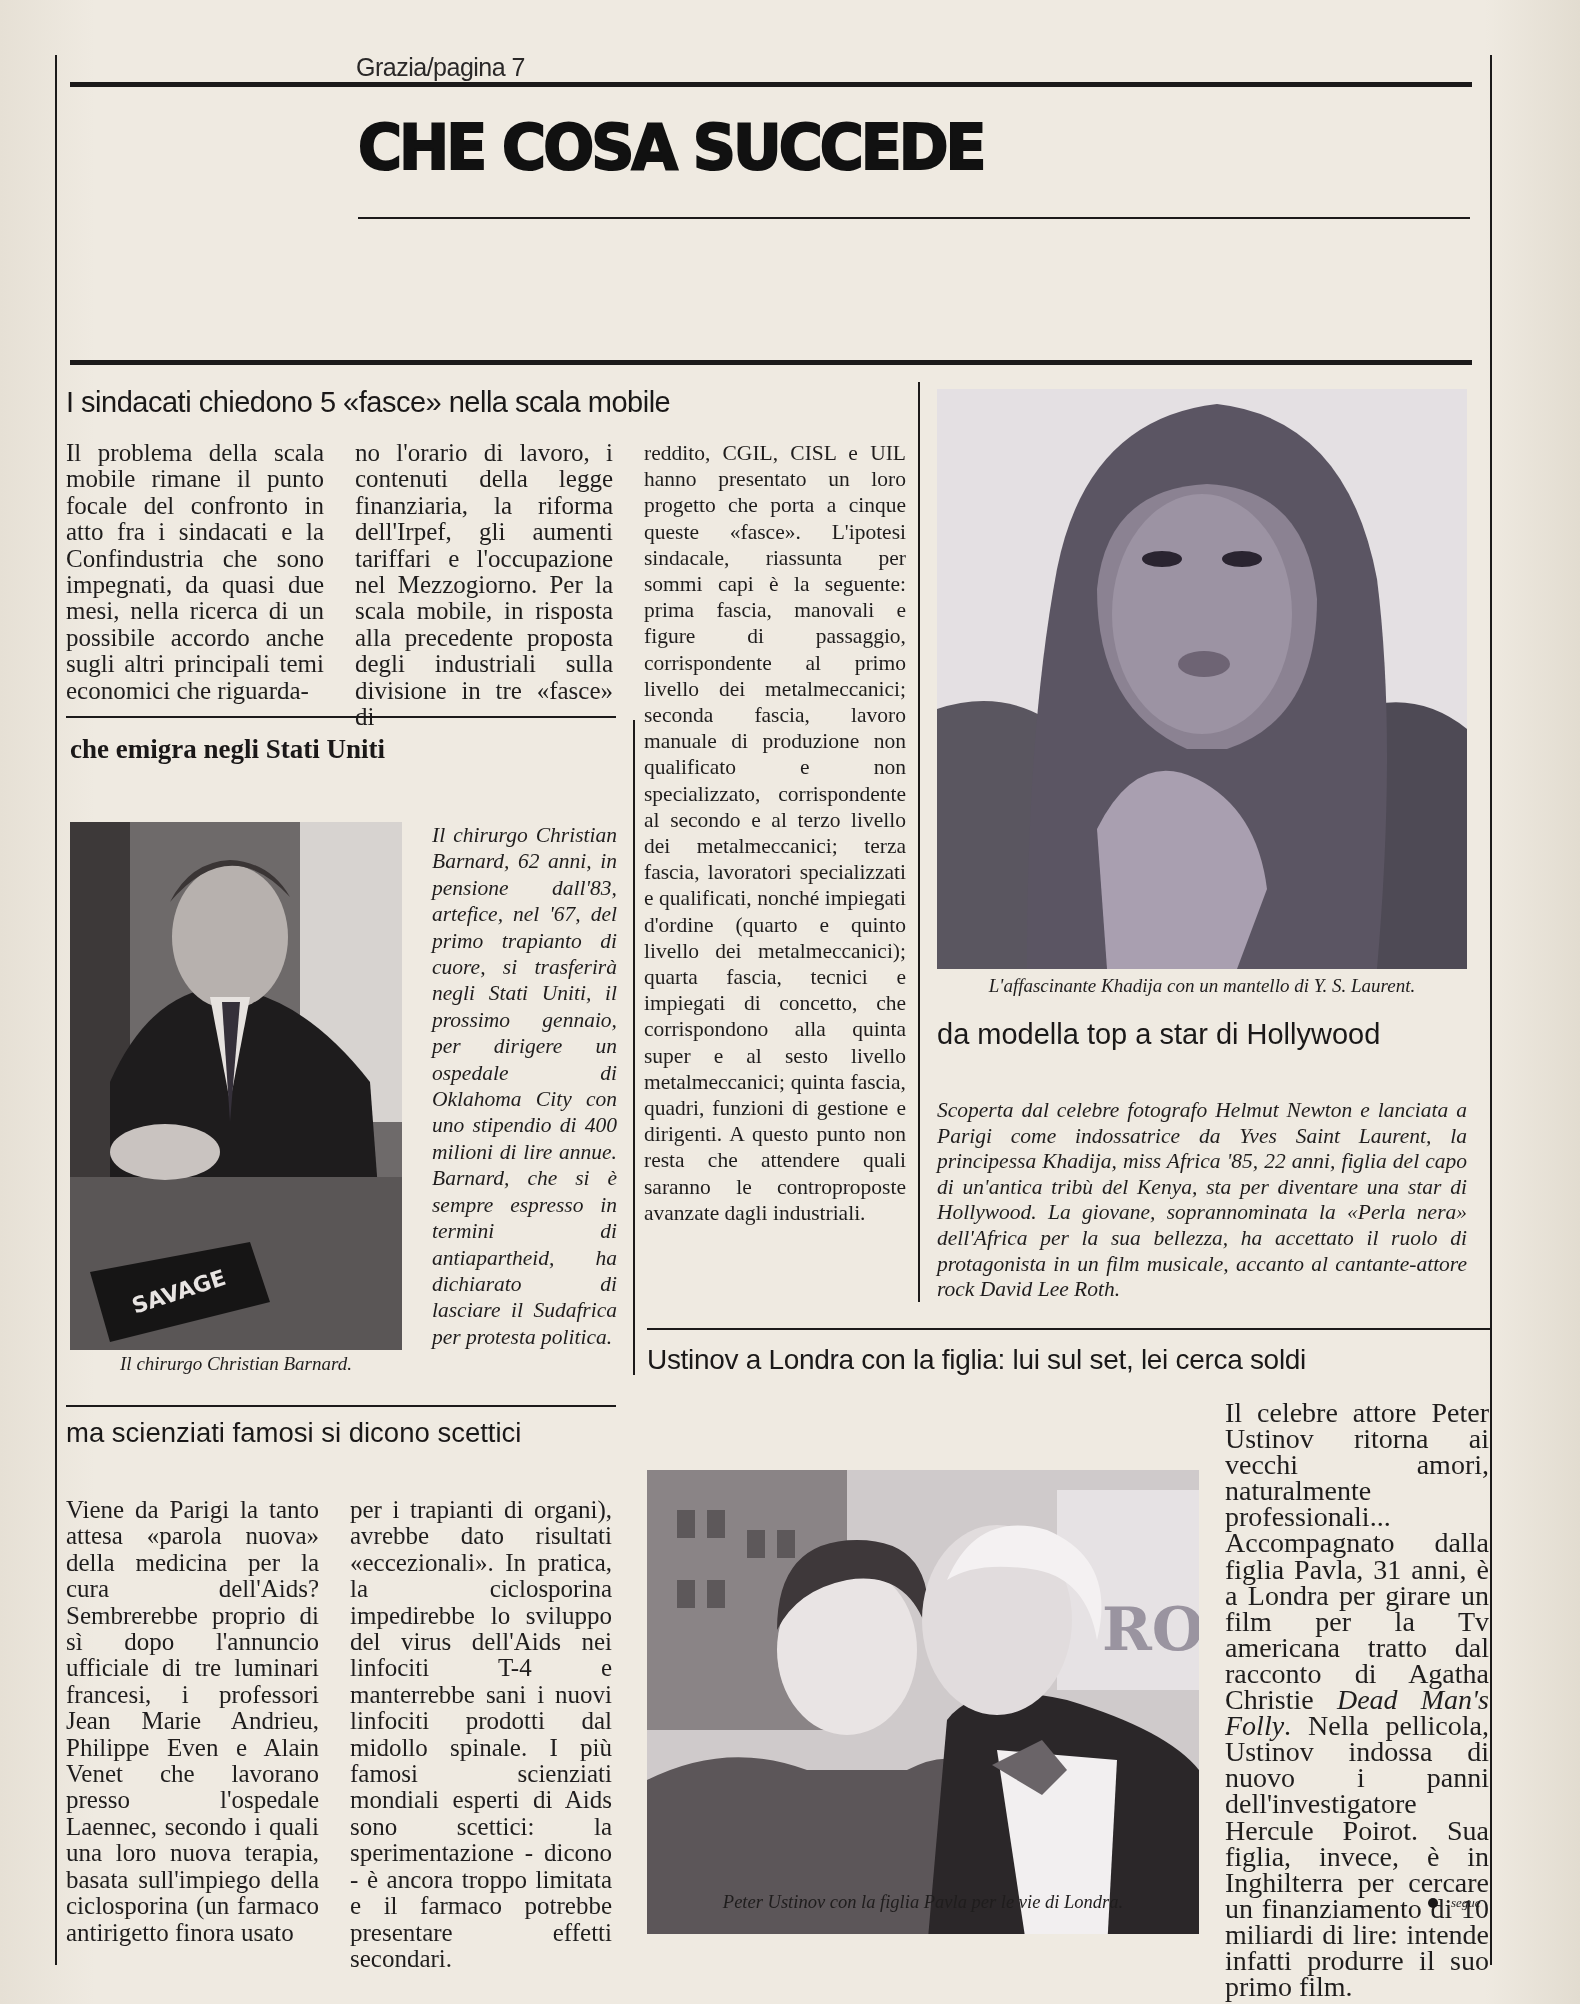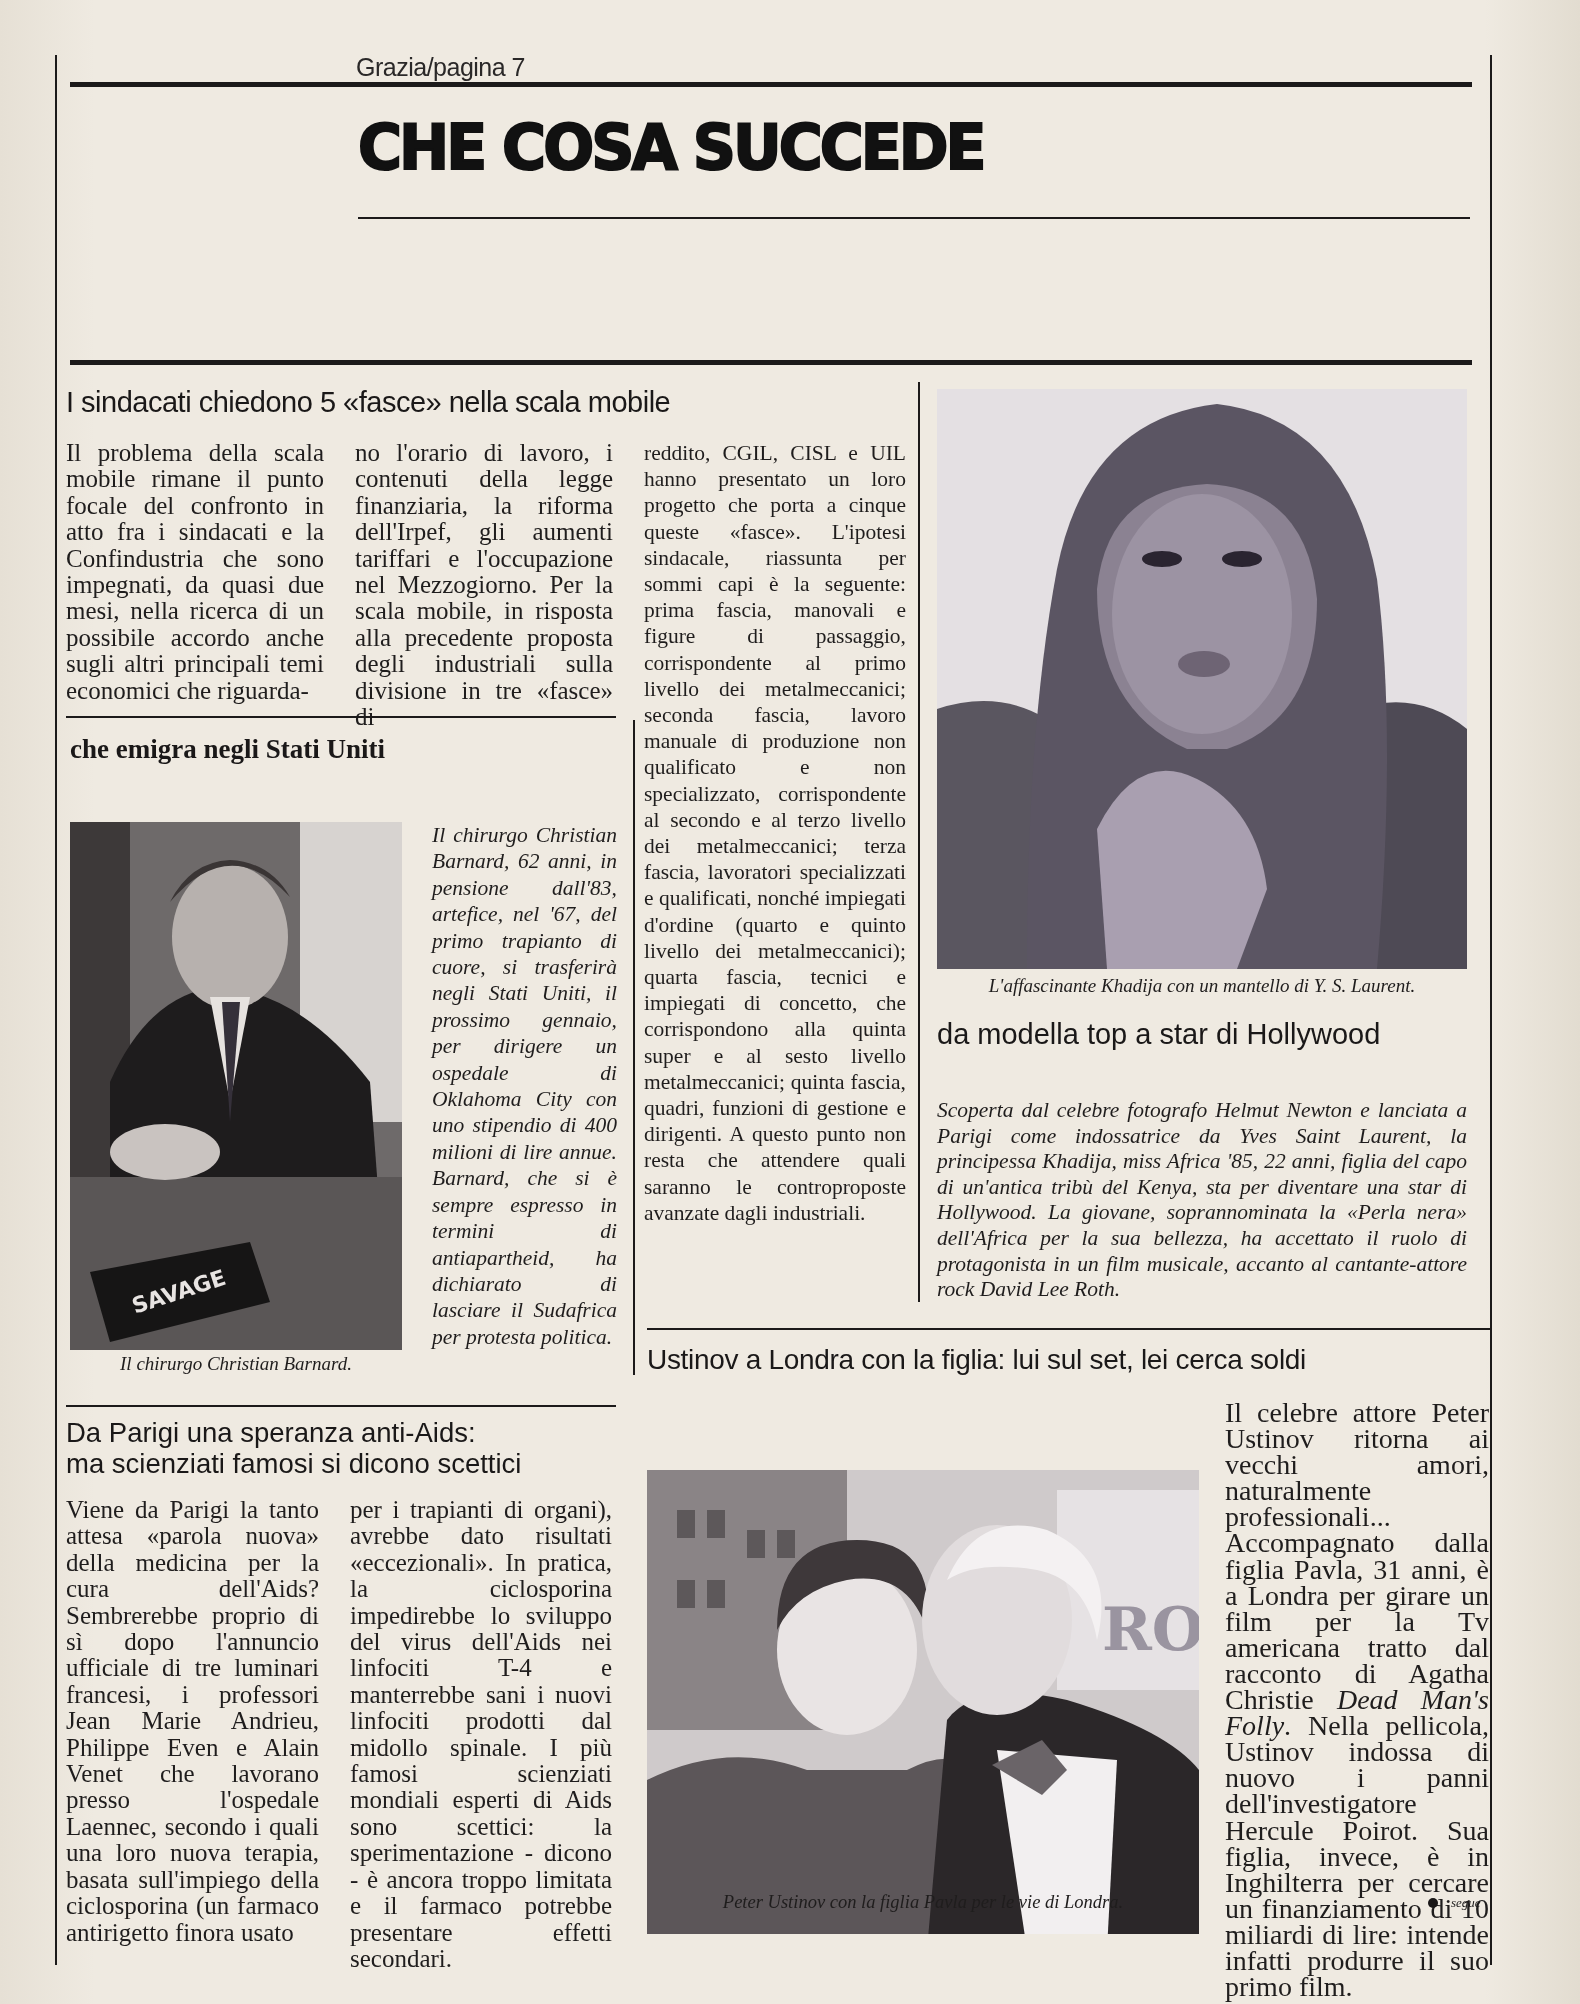--- a/index.html
+++ b/index.html
@@ -92,21 +92,20 @@
   <div>da modella top a star di Hollywood</div>
 </div>
 <div class="abs col ital" style="left:937px;top:1098px;width:530px;font-size:21.5px;line-height:25.6px;">
   <p>Scoperta dal celebre fotografo Helmut Newton e lanciata a Parigi come indossatrice da Yves Saint Laurent, la principessa Khadija, miss Africa '85, 22 anni, figlia del capo di un'antica tribù del Kenya, sta per diventare una star di Hollywood. La giovane, soprannominata la «Perla nera» dell'Africa per la sua bellezza, ha accettato il ruolo di protagonista in un film musicale, accanto al cantante-attore rock David Lee Roth.</p>
 </div>
 
 <div class="hrule" style="left:647px;top:1328px;width:843px;height:2px;"></div>
 <div class="hrule" style="left:66px;top:1405px;width:550px;height:2px;"></div>
 
 <div class="abs sans-head" style="left:66px;top:1417px;font-size:27.5px;line-height:31px;">
-  <div>Da Parigi una speranza anti-Aids:</div>
   <div>ma scienziati famosi si dicono scettici</div>
 </div>
 <div class="abs col" style="left:66px;top:1497px;width:253px;">
   <p>Viene da Parigi la tanto attesa «parola nuova» della medicina per la cura dell'Aids? Sembrerebbe proprio di sì dopo l'annuncio ufficiale di tre luminari francesi, i professori Jean Marie Andrieu, Philippe Even e Alain Venet che lavorano presso l'ospedale Laennec, secondo i quali una loro nuova terapia, basata sull'impiego della ciclosporina (un farmaco antirigetto finora usato</p>
 </div>
 <div class="abs col" style="left:350px;top:1497px;width:262px;">
   <p>per i trapianti di organi), avrebbe dato risultati «eccezionali». In pratica, la ciclosporina impedirebbe lo sviluppo del virus dell'Aids nei linfociti T-4 e manterrebbe sani i nuovi linfociti prodotti dal midollo spinale. I più famosi scienziati mondiali esperti di Aids sono scettici: la sperimentazione - dicono - è ancora troppo limitata e il farmaco potrebbe presentare effetti secondari.</p>
 </div>
 
 <div class="abs sans-head" style="left:647px;top:1344px;font-size:28px;letter-spacing:-0.3px;">Ustinov a Londra con la figlia: lui sul set, lei cerca soldi</div>

